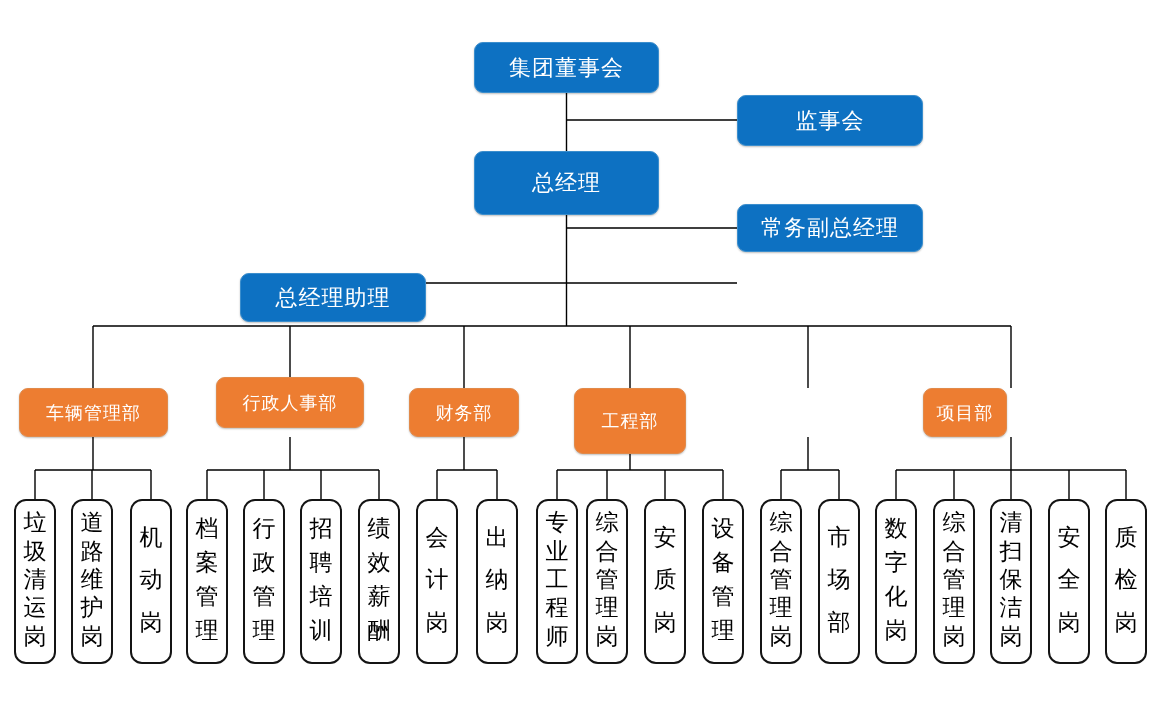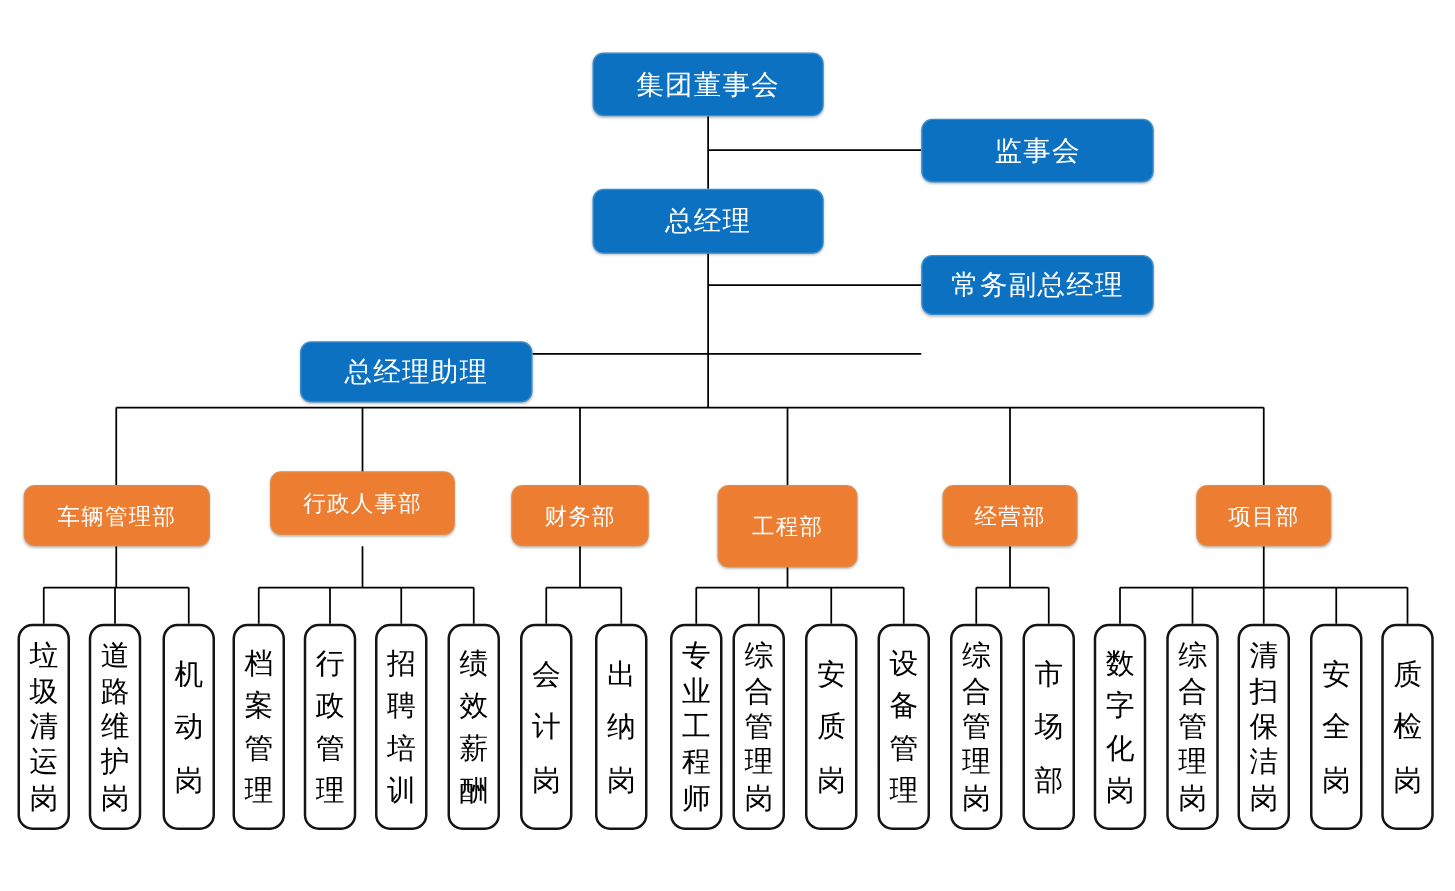--- a/index.html
+++ b/index.html
@@ -1,19 +1,19 @@
 <!DOCTYPE html>
 <html><head>
 <meta charset="utf-8">
 <style>
   html,body{margin:0;padding:0;background:#ffffff;}
   *{box-sizing:border-box;}
   .canvas{
     position:relative;width:1164px;height:713px;background:#ffffff;overflow:hidden;
-    font-family:Liberation Serif, serif;
+    font-family:Liberation Mono, monospace;
   }
   .connectors{position:absolute;left:0;top:0;width:1164px;height:713px;}
   .node{
     position:absolute;display:flex;align-items:center;justify-content:center;
     color:#ffffff;border-radius:9px;letter-spacing:1px;white-space:nowrap;
     z-index:2;
   }
   .node-blue{
     background:#0d71c2;border:1px solid #3b8ecd;font-size:22px;
     box-shadow:0 1px 2px rgba(0,0,0,0.25);
@@ -58,38 +58,37 @@
       M437 470 V499 M497 470 V499
       M557 470 V499 M607 470 V499 M665 470 V499 M723 470 V499
       M781 470 V499 M839 470 V499
       M896 470 V499 M954 470 V499 M1011 470 V499 M1069 470 V499 M1126 470 V499"></path>
   </svg>
 
   <div class="node node-blue" style="left:474px;top:42px;width:185px;height:51px">集团董事会</div>
 
   <div class="node node-blue" style="left:737px;top:95px;width:186px;height:51px">监事会</div>
 
-  <div class="node node-blue" style="left:474px;top:151px;width:185px;height:52px">总经理</div>
+  <div class="node node-blue" style="left:474px;top:151px;width:185px;height:64px">总经理</div>
 
   <div class="node node-blue" style="left:737px;top:204px;width:186px;height:48px">常务副总经理</div>
 
   <div class="node node-blue" style="left:240px;top:273px;width:186px;height:49px">总经理助理</div>
 
 
   <div class="node node-orange" style="left:19px;top:388px;width:149px;height:49px">车辆管理部</div>
 
   <div class="node node-orange" style="left:216px;top:377px;width:148px;height:51px">行政人事部</div>
 
   <div class="node node-orange" style="left:409px;top:388px;width:110px;height:49px">财务部</div>
 
   <div class="node node-orange" style="left:574px;top:388px;width:112px;height:66px">工程部</div>
 
-  <div class="node node-orange" style="left:754px;top:388px;width:108px;height:49px">经营部</div>
-
-  <div class="node node-orange" style="left:957px;top:388px;width:108px;height:49px">项目部</div>
+
+  <div class="node node-orange" style="left:923px;top:388px;width:84px;height:49px">项目部</div>
 
   <div class="leaf" style="left:14px">
     <div class="leaf-text">
         <span>垃</span>
         <span>圾</span>
         <span>清</span>
         <span>运</span>
         <span>岗</span>
       </div>
     </div>

